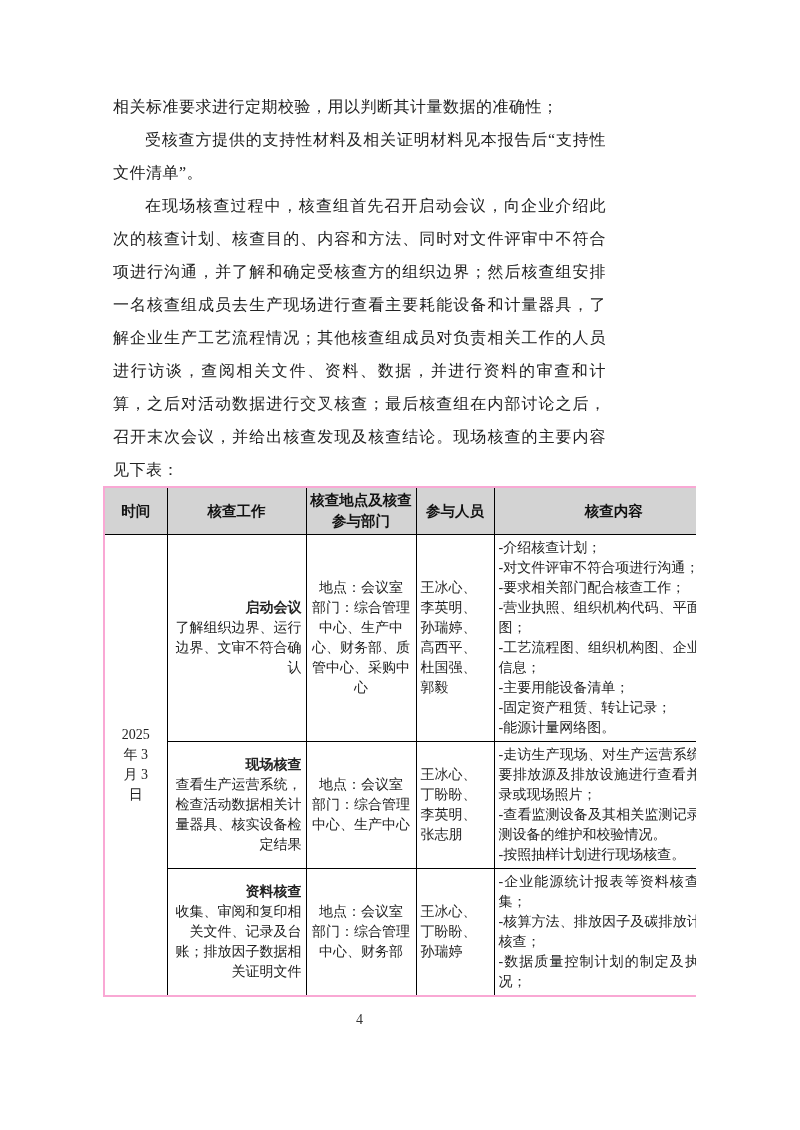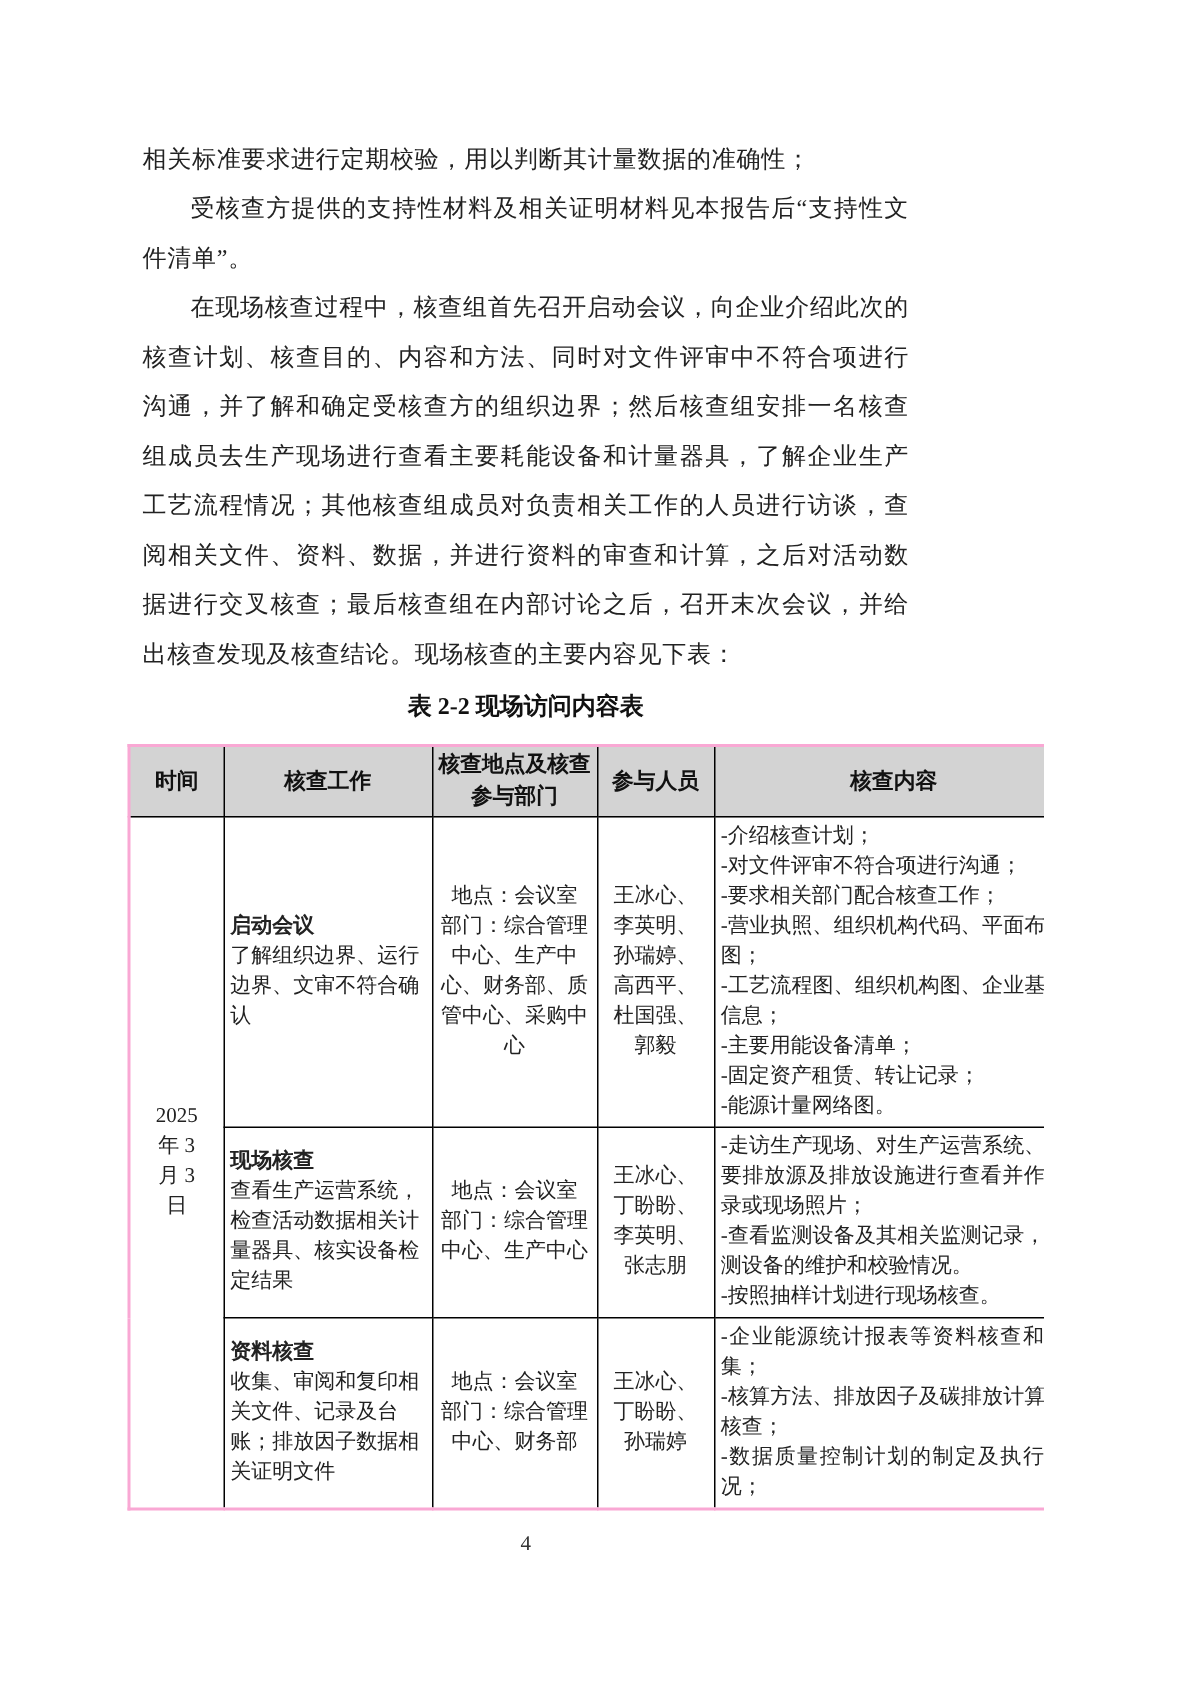--- a/index.html
+++ b/index.html
@@ -5,20 +5,21 @@
   html, body { margin: 0; padding: 0; background: #ffffff; }
   .page {
     position: relative;
     width: 696px;
     height: 1130px;
     background: #ffffff;
     font-family: "Liberation Serif", "DejaVu Serif", serif;
     color: #1f1f1f;
     overflow: hidden;
     box-sizing: border-box;
+    padding-left: 18px;
   }
   .content {
     padding: 90px 90px 0 95px;
   }
   .para {
     margin: 0;
     font-size: 16px;
     line-height: 33px;
     letter-spacing: 0.5px;
     text-align: justify;
@@ -71,29 +72,28 @@
     vertical-align: middle;
     padding: 3px 4px;
     color: #222222;
   }
   td.time-cell {
     text-align: center;
     white-space: pre-line;
     font-size: 15px;
     line-height: 26px;
   }
-  td.work-cell { text-align: left; }
+  td.work-cell { text-align: right; }
   .work-title { font-weight: bold; }
   .work-desc { }
   td.loc-cell {
     text-align: center;
     white-space: pre-line;
   }
   td.people-cell {
-    text-align: center;
     white-space: pre-line;
   }
   td.content-cell {
     text-align: justify;
     white-space: pre-line;
     vertical-align: middle;
   }
   tr.row-1 td { height: 206px; }
   tr.row-2 td { height: 126px; }
   tr.row-3 td { height: 126px; }
@@ -112,21 +112,20 @@
 
     <p class="para no-indent">相关标准要求进行定期校验，用以判断其计量数据的准确性；</p>
 
 
     <p class="para">受核查方提供的支持性材料及相关证明材料见本报告后“支持性文件清单”。</p>
 
 
 
     <p class="para">在现场核查过程中，核查组首先召开启动会议，向企业介绍此次的核查计划、核查目的、内容和方法、同时对文件评审中不符合项进行沟通，并了解和确定受核查方的组织边界；然后核查组安排一名核查组成员去生产现场进行查看主要耗能设备和计量器具，了解企业生产工艺流程情况；其他核查组成员对负责相关工作的人员进行访谈，查阅相关文件、资料、数据，并进行资料的审查和计算，之后对活动数据进行交叉核查；最后核查组在内部讨论之后，召开末次会议，并给出核查发现及核查结论。现场核查的主要内容见下表：</p>
 
-    <div class="caption">表 2-2 现场访问内容表</div>
 
     <table class="visit">
       <colgroup>
         <col style="width:63px">
         <col style="width:139px">
         <col style="width:110px">
         <col style="width:78px">
         <col style="width:240px">
       </colgroup>
       <thead>

